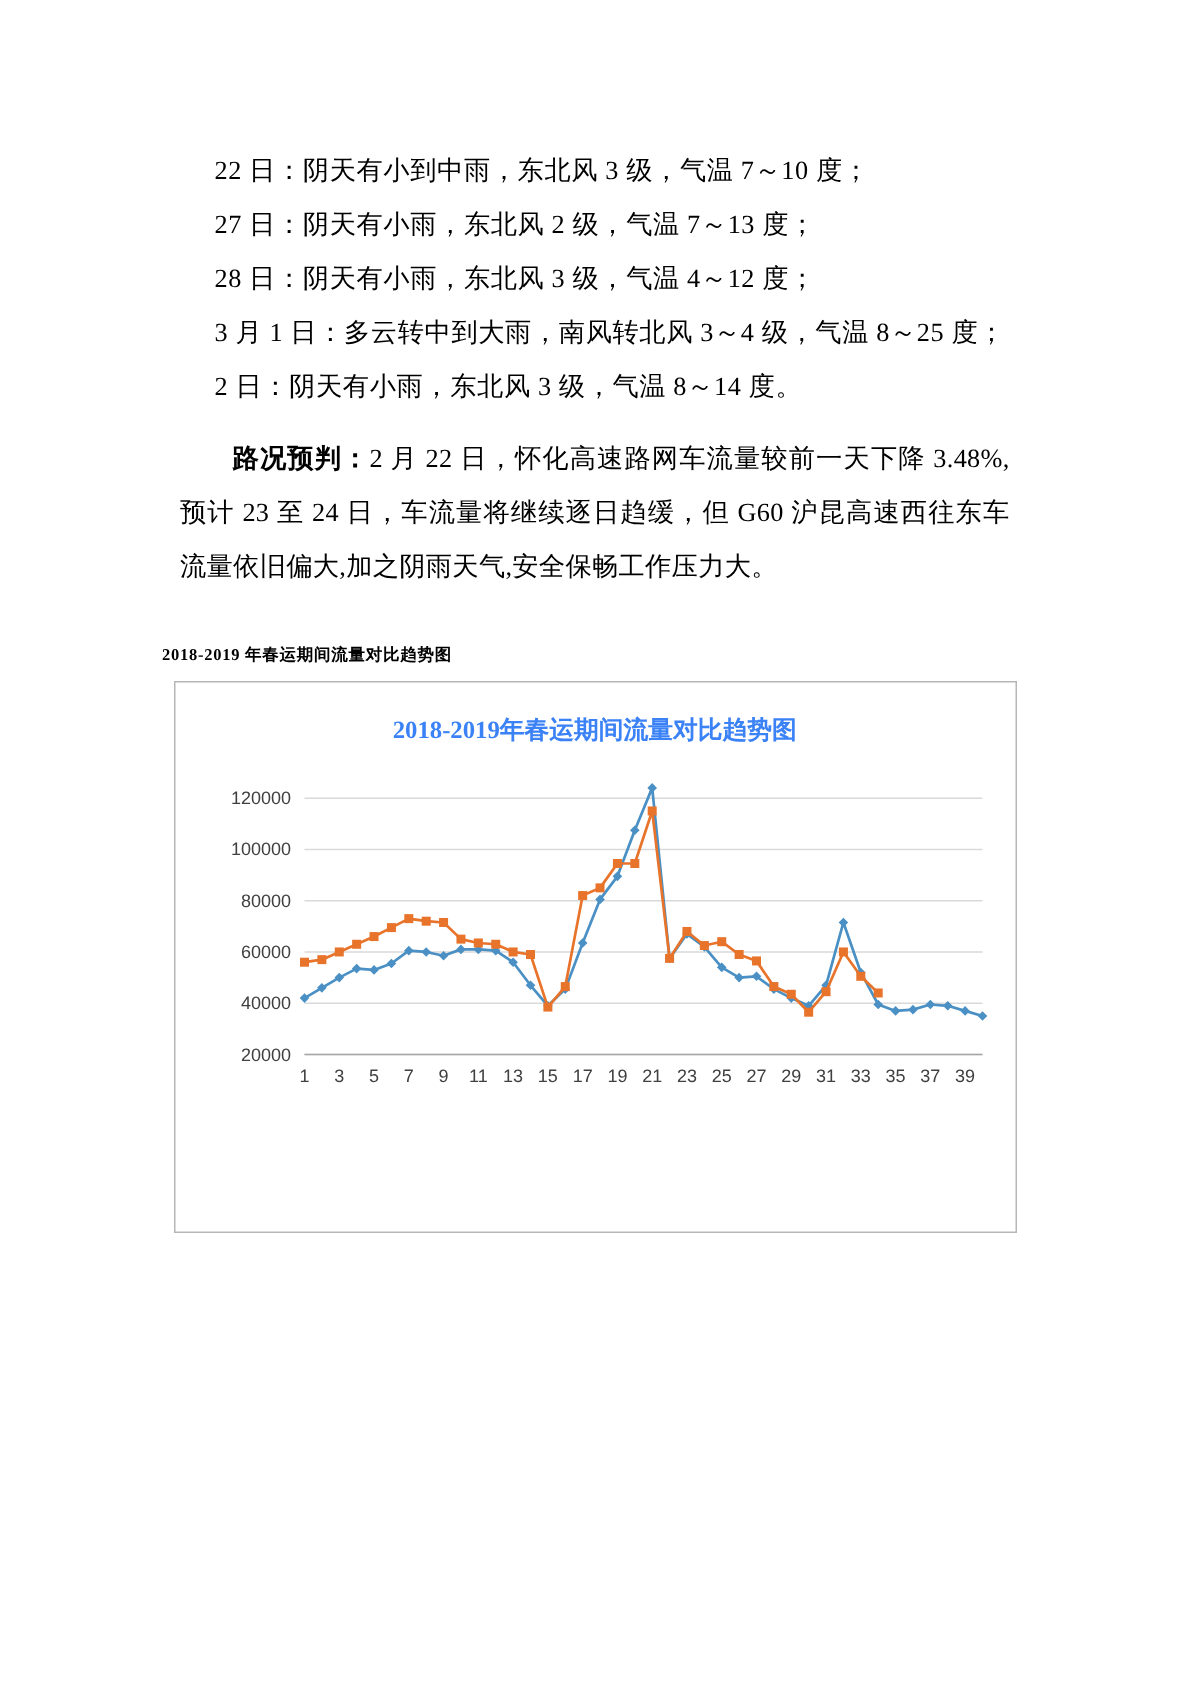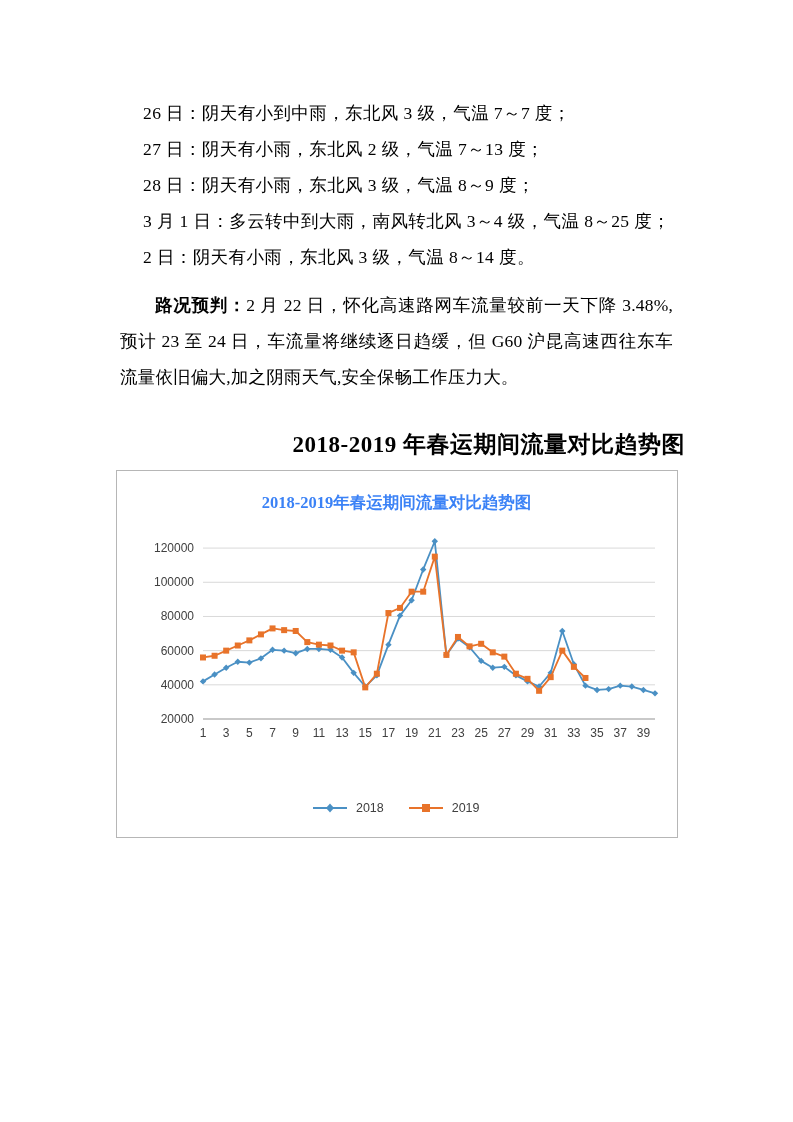--- a/index.html
+++ b/index.html
@@ -38,22 +38,22 @@
   }
   .road-para {
     font-size: 17.5px;
     line-height: 36px;
     text-align: justify;
     text-indent: 35px;
     margin: 12px;
     letter-spacing: 0.2px;
   }
   .chart-title {
-    text-align: right;
-    font-size: 23px;
+    text-align: left;
+    font-size: 11px;
     font-weight: bold;
     margin-top: 34px;
     margin-bottom: 10px;
     letter-spacing: 0.5px;
   }
   .chart-box {
     margin: 0 auto;
     width: 562px;
     height: 368px;
     border: 1px solid #b6b6b6;
@@ -99,23 +99,23 @@
   .legend-label {
     vertical-align: middle;
   }
   svg { display: block; }
 </style>
 </head>
 <body>
 
 <div class="page">
 
-  <p class="para indent">26 日：阴天有小到中雨，东北风 3 级，气温 7～7 度；</p>
+  <p class="para indent">22 日：阴天有小到中雨，东北风 3 级，气温 7～10 度；</p>
   <p class="para indent">27 日：阴天有小雨，东北风 2 级，气温 7～13 度；</p>
-  <p class="para indent">28 日：阴天有小雨，东北风 3 级，气温 8～9 度；</p>
+  <p class="para indent">28 日：阴天有小雨，东北风 3 级，气温 4～12 度；</p>
   <p class="para indent">3 月 1 日：多云转中到大雨，南风转北风 3～4 级，气温 8～25 度；</p>
   <p class="para indent">2 日：阴天有小雨，东北风 3 级，气温 8～14 度。</p>
 
   <p class="road-para"><span class="bold-lead">路况预判：</span><span>2 月 22 日，怀化高速路网车流量较前一天下降 3.48%,预计 23 至 24 日，车流量将继续逐日趋缓，但 G60 沪昆高速西往东车流量依旧偏大,加之阴雨天气,安全保畅工作压力大。</span></p>
 
   <div class="chart-title">2018-2019 年春运期间流量对比趋势图</div>
 
   <div class="chart-box">
     <div class="chart-inner-title">2018-2019年春运期间流量对比趋势图</div>
     <div class="plot-wrap">
@@ -224,35 +224,15 @@
           <rect x="384.3333333333333" y="130.61818181818182" width="6" height="6" fill="#E8732A"></rect>
           <rect x="395.9230769230769" y="147.70909090909092" width="6" height="6" fill="#E8732A"></rect>
           <rect x="407.5128205128205" y="152.83636363636364" width="6" height="6" fill="#E8732A"></rect>
           <rect x="419.1025641025641" y="164.8" width="6" height="6" fill="#E8732A"></rect>
           <rect x="430.69230769230774" y="151.12727272727273" width="6" height="6" fill="#E8732A"></rect>
           <rect x="442.28205128205127" y="124.63636363636364" width="6" height="6" fill="#E8732A"></rect>
           <rect x="453.87179487179486" y="140.87272727272727" width="6" height="6" fill="#E8732A"></rect>
           <rect x="465.46153846153845" y="151.9818181818182" width="6" height="6" fill="#E8732A"></rect>
         </svg>
     </div>
-    <div class="legend">
-      <span class="legend-item">
-        <span class="legend-swatch">
-          <svg width="34" height="12" viewBox="0 0 34 12">
-              <line x1="0" y1="6" x2="34" y2="6" stroke="#4A90C4" stroke-width="2"></line>
-              <path d="M17 1.5 L21 6 L17 10.5 L13 6 Z" fill="#4A90C4"></path>
-            </svg>
-        </span>
-        <span class="legend-label">2018</span>
-      </span>
-      <span class="legend-item">
-        <span class="legend-swatch">
-          <svg width="34" height="12" viewBox="0 0 34 12">
-              <line x1="0" y1="6" x2="34" y2="6" stroke="#E8732A" stroke-width="2"></line>
-              <rect x="13" y="2" width="8" height="8" fill="#E8732A"></rect>
-            </svg>
-        </span>
-        <span class="legend-label">2019</span>
-      </span>
-    </div>
   </div>
 
 </div>
 
 </body></html>

